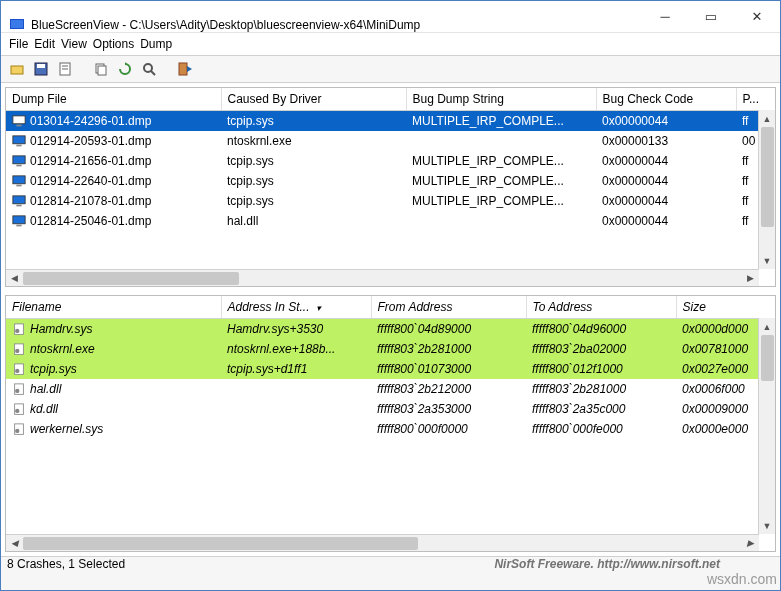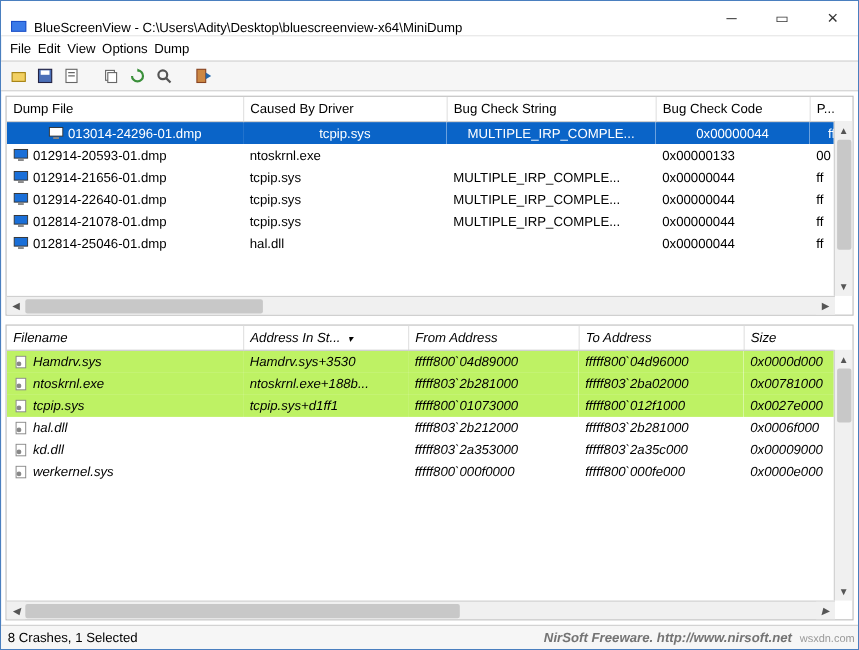--- a/index.html
+++ b/index.html
@@ -82,21 +82,21 @@
     text-overflow: ellipsis;
     font-size: 12px;
   }
   .grid th {
     background: #fff;
     border-right: 1px solid #e0e0e0;
     border-bottom: 1px solid #d0d0d0;
     height: 22px;
   }
   .grid tr.row td { height: 20px; }
-  .grid tr.selected td { background: #0a64c8; color: #fff; text-align: center; }
+  .grid tr.selected td { background: #0a64c8; color: #fff; }
   .grid tr.pink td { background: #bef264; }
   .icon-cell { padding-left: 4px; }
   .file-icon {
     display:inline-block; width:14px; height:12px; vertical-align:middle; margin-right:4px;
   }
   .hscroll {
     position:absolute; bottom:0; left:0; right:16px; height:17px;
     background:#f0f0f0; border-top:1px solid #d0d0d0;
     display:flex; align-items:center;
   }
@@ -107,30 +107,30 @@
     position:absolute; top:22px; right:0; bottom:17px; width:17px;
     background:#f0f0f0; border-left:1px solid #d0d0d0;
     display:flex; flex-direction:column; align-items:center;
   }
   .vscroll .arrow{height:17px;width:17px;display:flex;align-items:center;justify-content:center;font-size:9px;color:#555;}
   .vscroll .track{flex:1;width:100%;position:relative;}
   .vscroll .thumb{position:absolute;left:2px;width:13px;background:#c8c8c8;border-radius:2px;}
   .grid-wrap{position:absolute;top:0;left:0;right:17px;bottom:17px;overflow:hidden;}
   
   .statusbar {
-    height: 22px;
+    height: 34px;
     display: flex;
-    align-items: center;
+    align-items: flex-start;
     font-size: 12px;
     border-top: 1px solid #d0d0d0;
     background: #f6f6f6;
   }
   .status-left { padding-left: 6px; flex:1; }
   .status-right { padding-right: 60px; color: #737373; font-weight: bold; font-family: Arial, sans-serif; font-style: italic; }
-  .watermark{position:absolute;right:4px;bottom:4px;font-size:10px;color:#999;}
+  .watermark{position:absolute;right:4px;bottom:4px;font-size:14px;color:#999;}
 </style>
 </head>
 <body>
 
 <div class="titlebar">
   <span class="titlebar-icon">
     <svg viewBox="0 0 16 16">
         <rect x="1" y="3" width="14" height="10" fill="#1a4fc8"></rect>
         <rect x="2" y="4" width="12" height="8" fill="#3a7ae8"></rect>
       </svg>
@@ -205,21 +205,21 @@
           <col style="width:215px">
           <col style="width:185px">
           <col style="width:190px">
           <col style="width:140px">
           <col style="width:40px">
         </colgroup>
       <thead>
         <tr>
           <th>Dump File</th>
           <th>Caused By Driver</th>
-          <th>Bug Check String</th>
+          <th>Bug Dump String</th>
           <th>Bug Check Code</th>
           <th>P...</th>
         </tr>
       </thead>
       <tbody id="top-body">
           <tr class="row selected">
             <td class="icon-cell"><span class="file-icon"><svg viewBox="0 0 16 14">
                   <rect x="1" y="1" width="14" height="9" fill="#fff" stroke="#333"></rect>
                   <rect x="5" y="11" width="6" height="2" fill="#888"></rect>
                 </svg></span>013014-24296-01.dmp</td>

